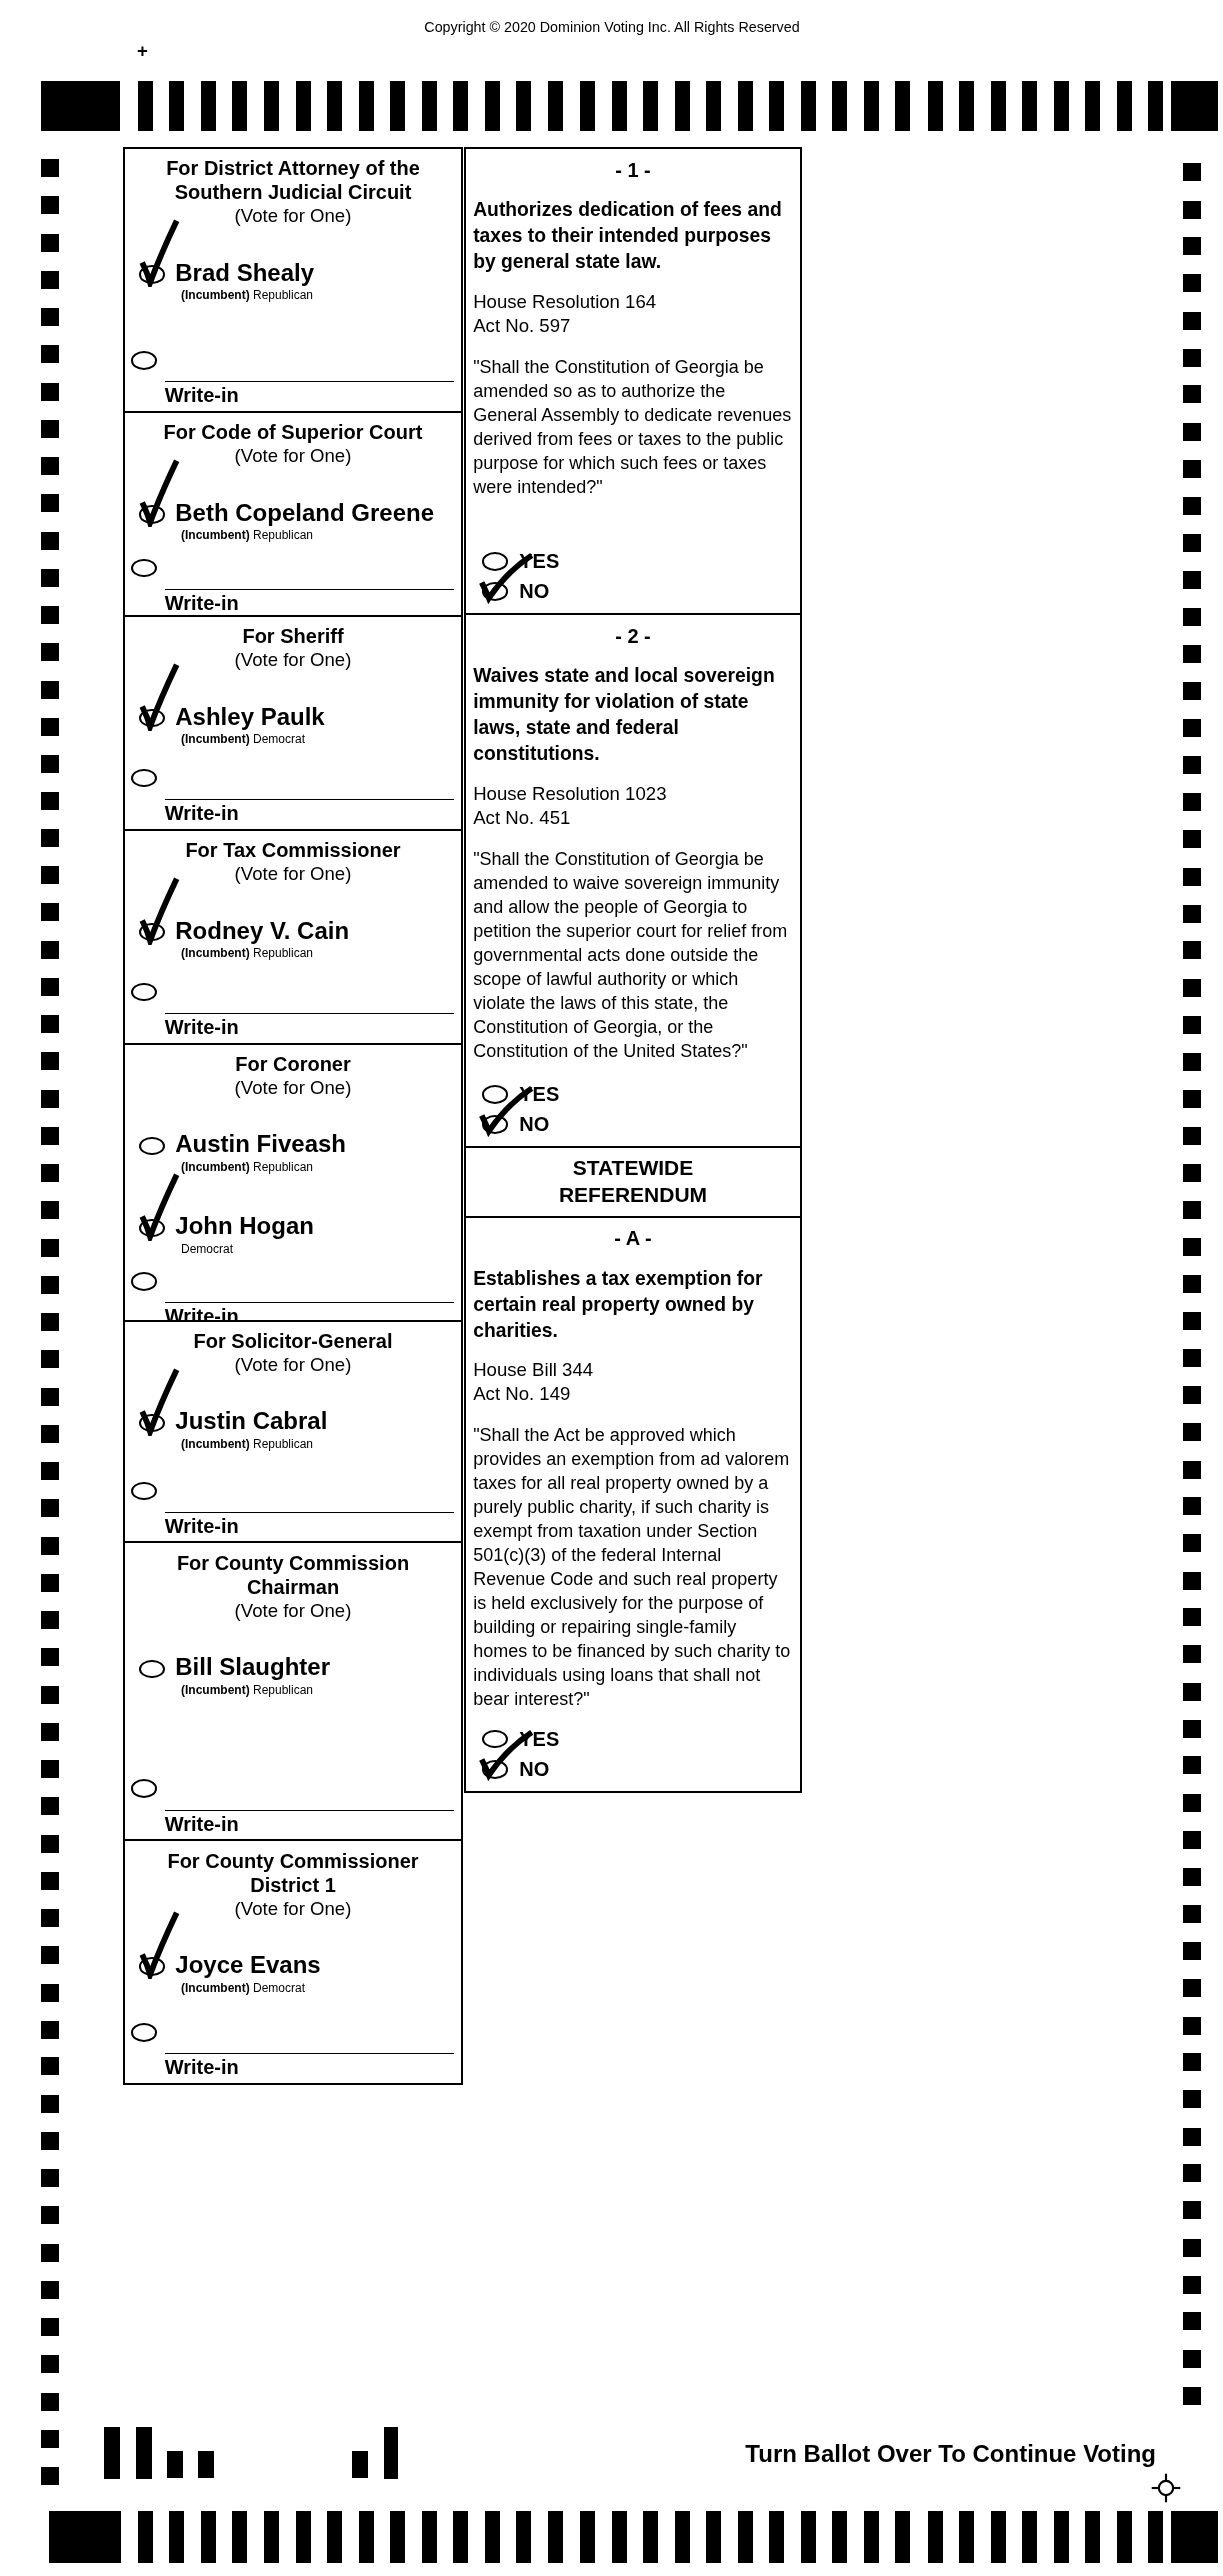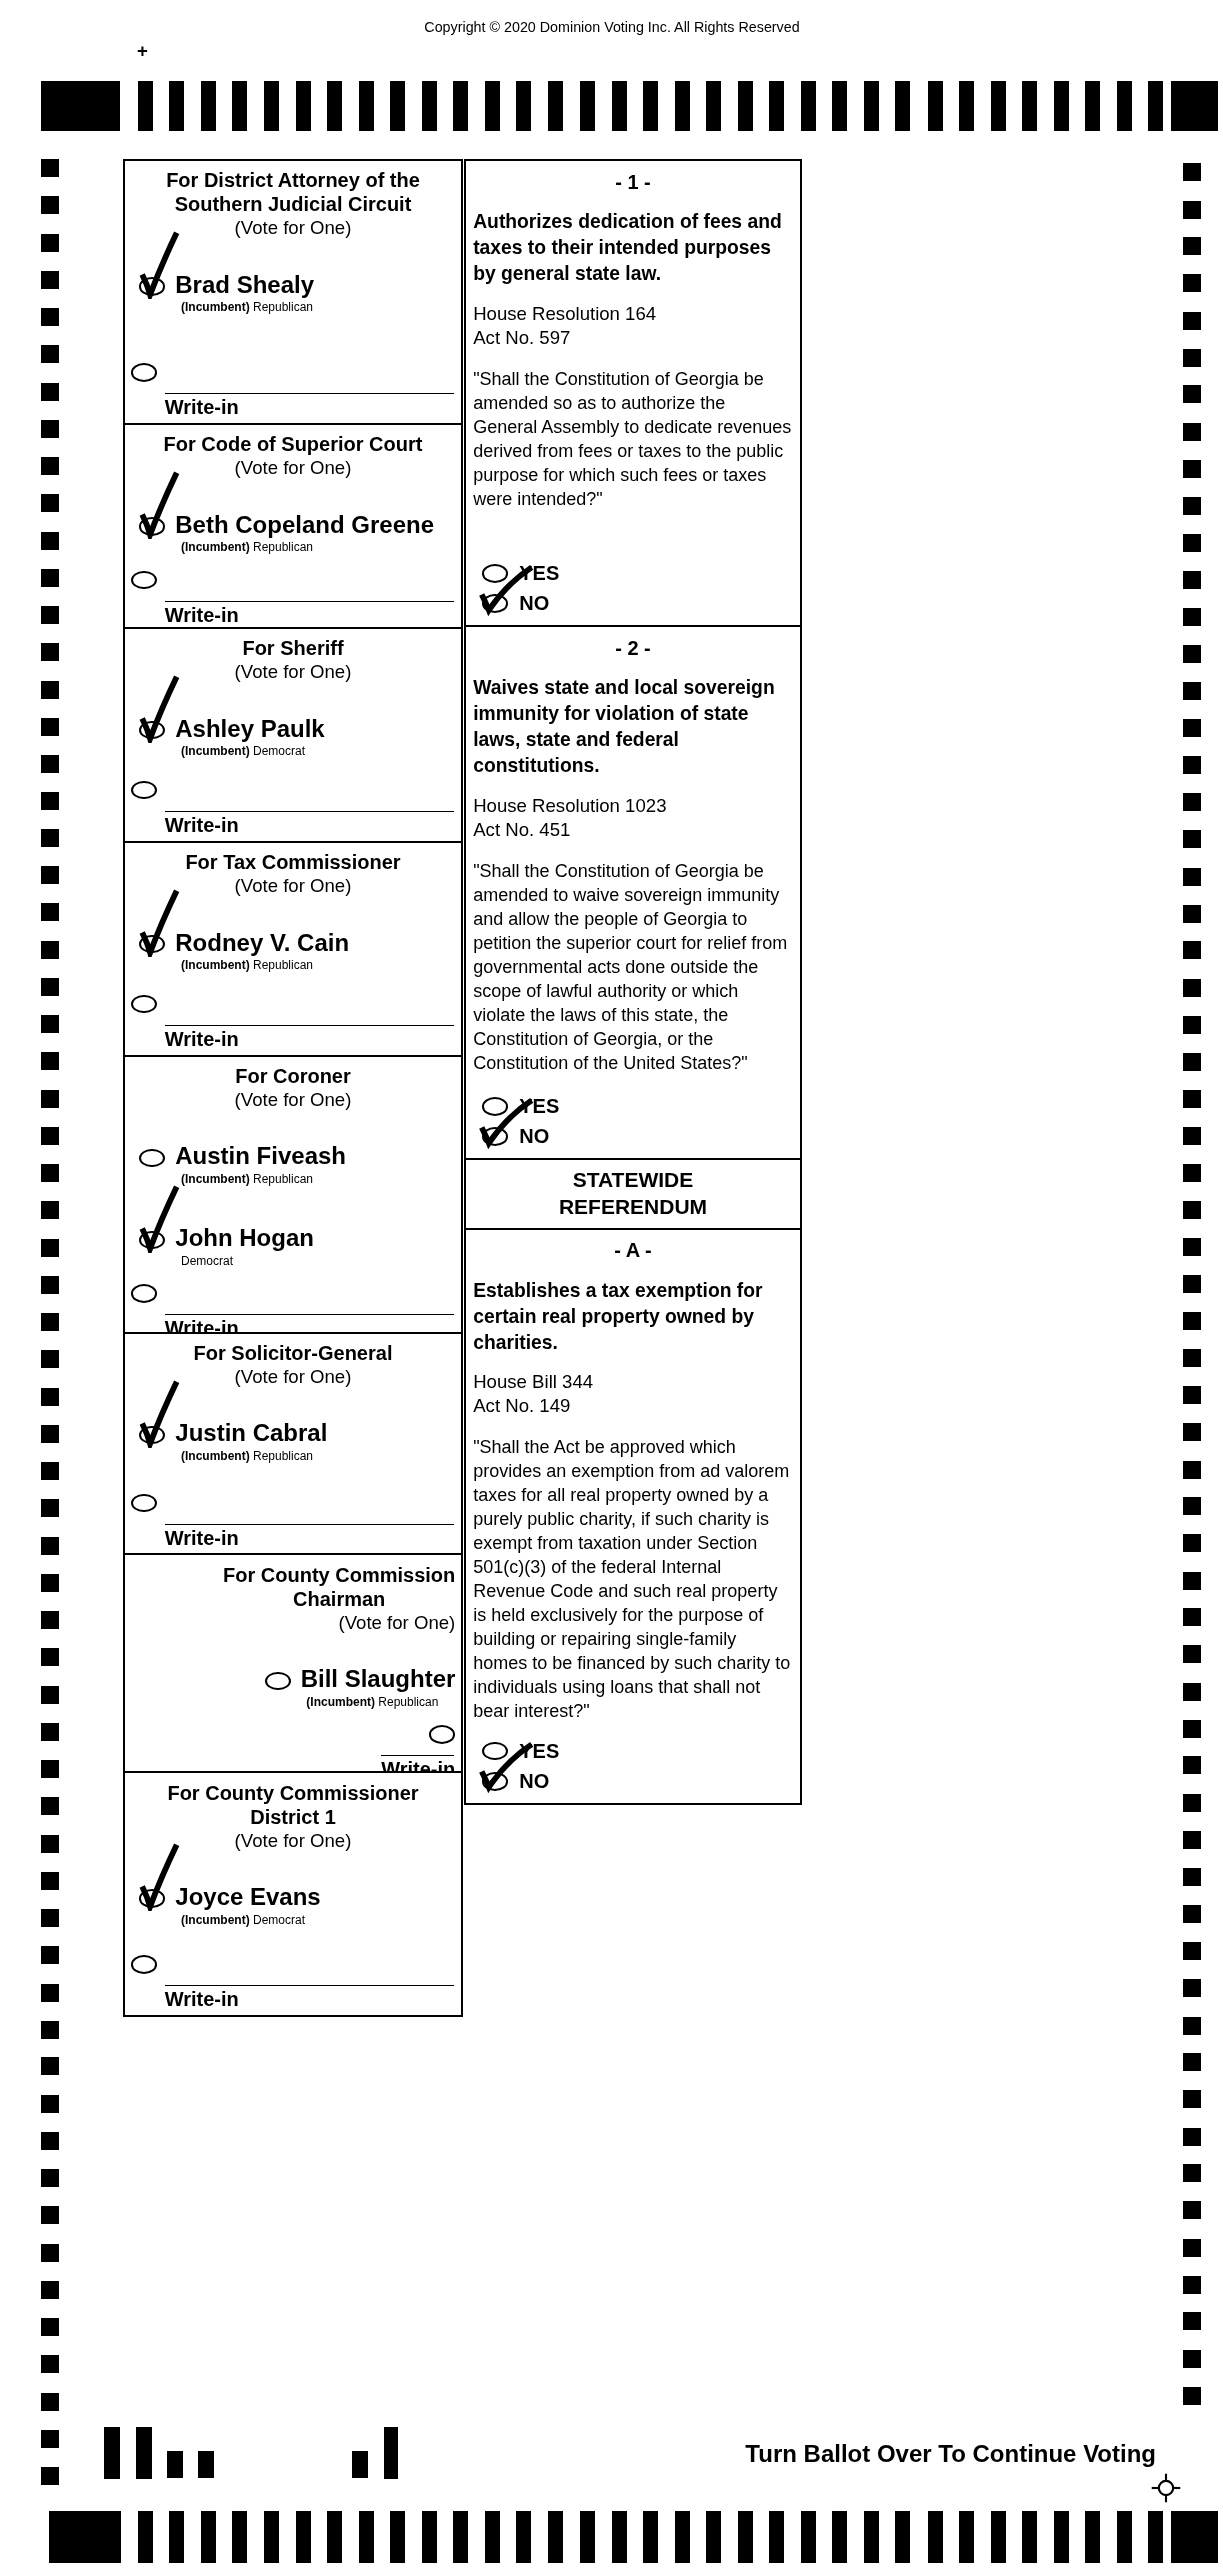--- a/index.html
+++ b/index.html
@@ -16,21 +16,21 @@
   .copyright{position:absolute;top:18.6px;left:0;width:1224px;text-align:center;font-size:14.3px;}
 
   
   #left-col{position:absolute;left:123px;top:147px;width:340px;}
   #right-col{position:absolute;left:464px;top:147px;width:338px;}
 
   .contest,.measure,.sec-header{
     position:relative;border:2.1px solid #000;margin-top:-2.1px;
     box-sizing:border-box;background:#fff;
   }
-  #left-col > :first-child, #right-col > :first-child{margin-top:12px;justify-content:space-between;}
+  #left-col > :first-child, #right-col > :first-child{margin-top:0;justify-content:space-between;}
 
   .contest{display:flex;flex-direction:column;padding:0 5.7px;}
   .c-title{margin-top:7.2px;text-align:center;font-weight:700;font-size:20px;line-height:24px;}
   .c-vote{text-align:center;font-size:18.6px;line-height:23.6px;}
   .cand{display:flex;margin-top:33px;}
   .cand + .cand{margin-top:36px;}
   .oval-wrap{position:relative;width:26px;height:18.6px;flex:0 0 auto;margin-left:8.6px;margin-top:4.3px;}
   .oval{display:block;width:26px;height:18.6px;border:2.1px solid #000;border-radius:50%;box-sizing:border-box;background:#fff;}
   .cand-info{margin-left:10px;}
   .cand-name{font-weight:700;font-size:24px;line-height:23px;}
@@ -414,21 +414,21 @@
             <div class="cand-name">Justin Cabral</div>
             <div class="cand-party"><span class="party-bold">(Incumbent) </span><span>Republican</span></div>
           </div>
         </div>
         <div class="empty-row"><span class="oval-wrap"><span class="oval"></span></span></div>
         <div class="writein">
           <div class="wline"></div>
           <div class="wtext">Write-in</div>
         </div>
       </div>
-      <div class="contest" style="height: 220px; align-items: flex-end;">
+      <div class="contest" style="height: 300px;">
         <div class="c-title">
           <div>For County Commission</div>
           <div>Chairman</div>
         </div>
         <div class="c-vote">(Vote for One)</div>
         <div class="cand">
           <span class="oval-wrap">
             <span class="oval"></span>
           </span>
           <div class="cand-info">

